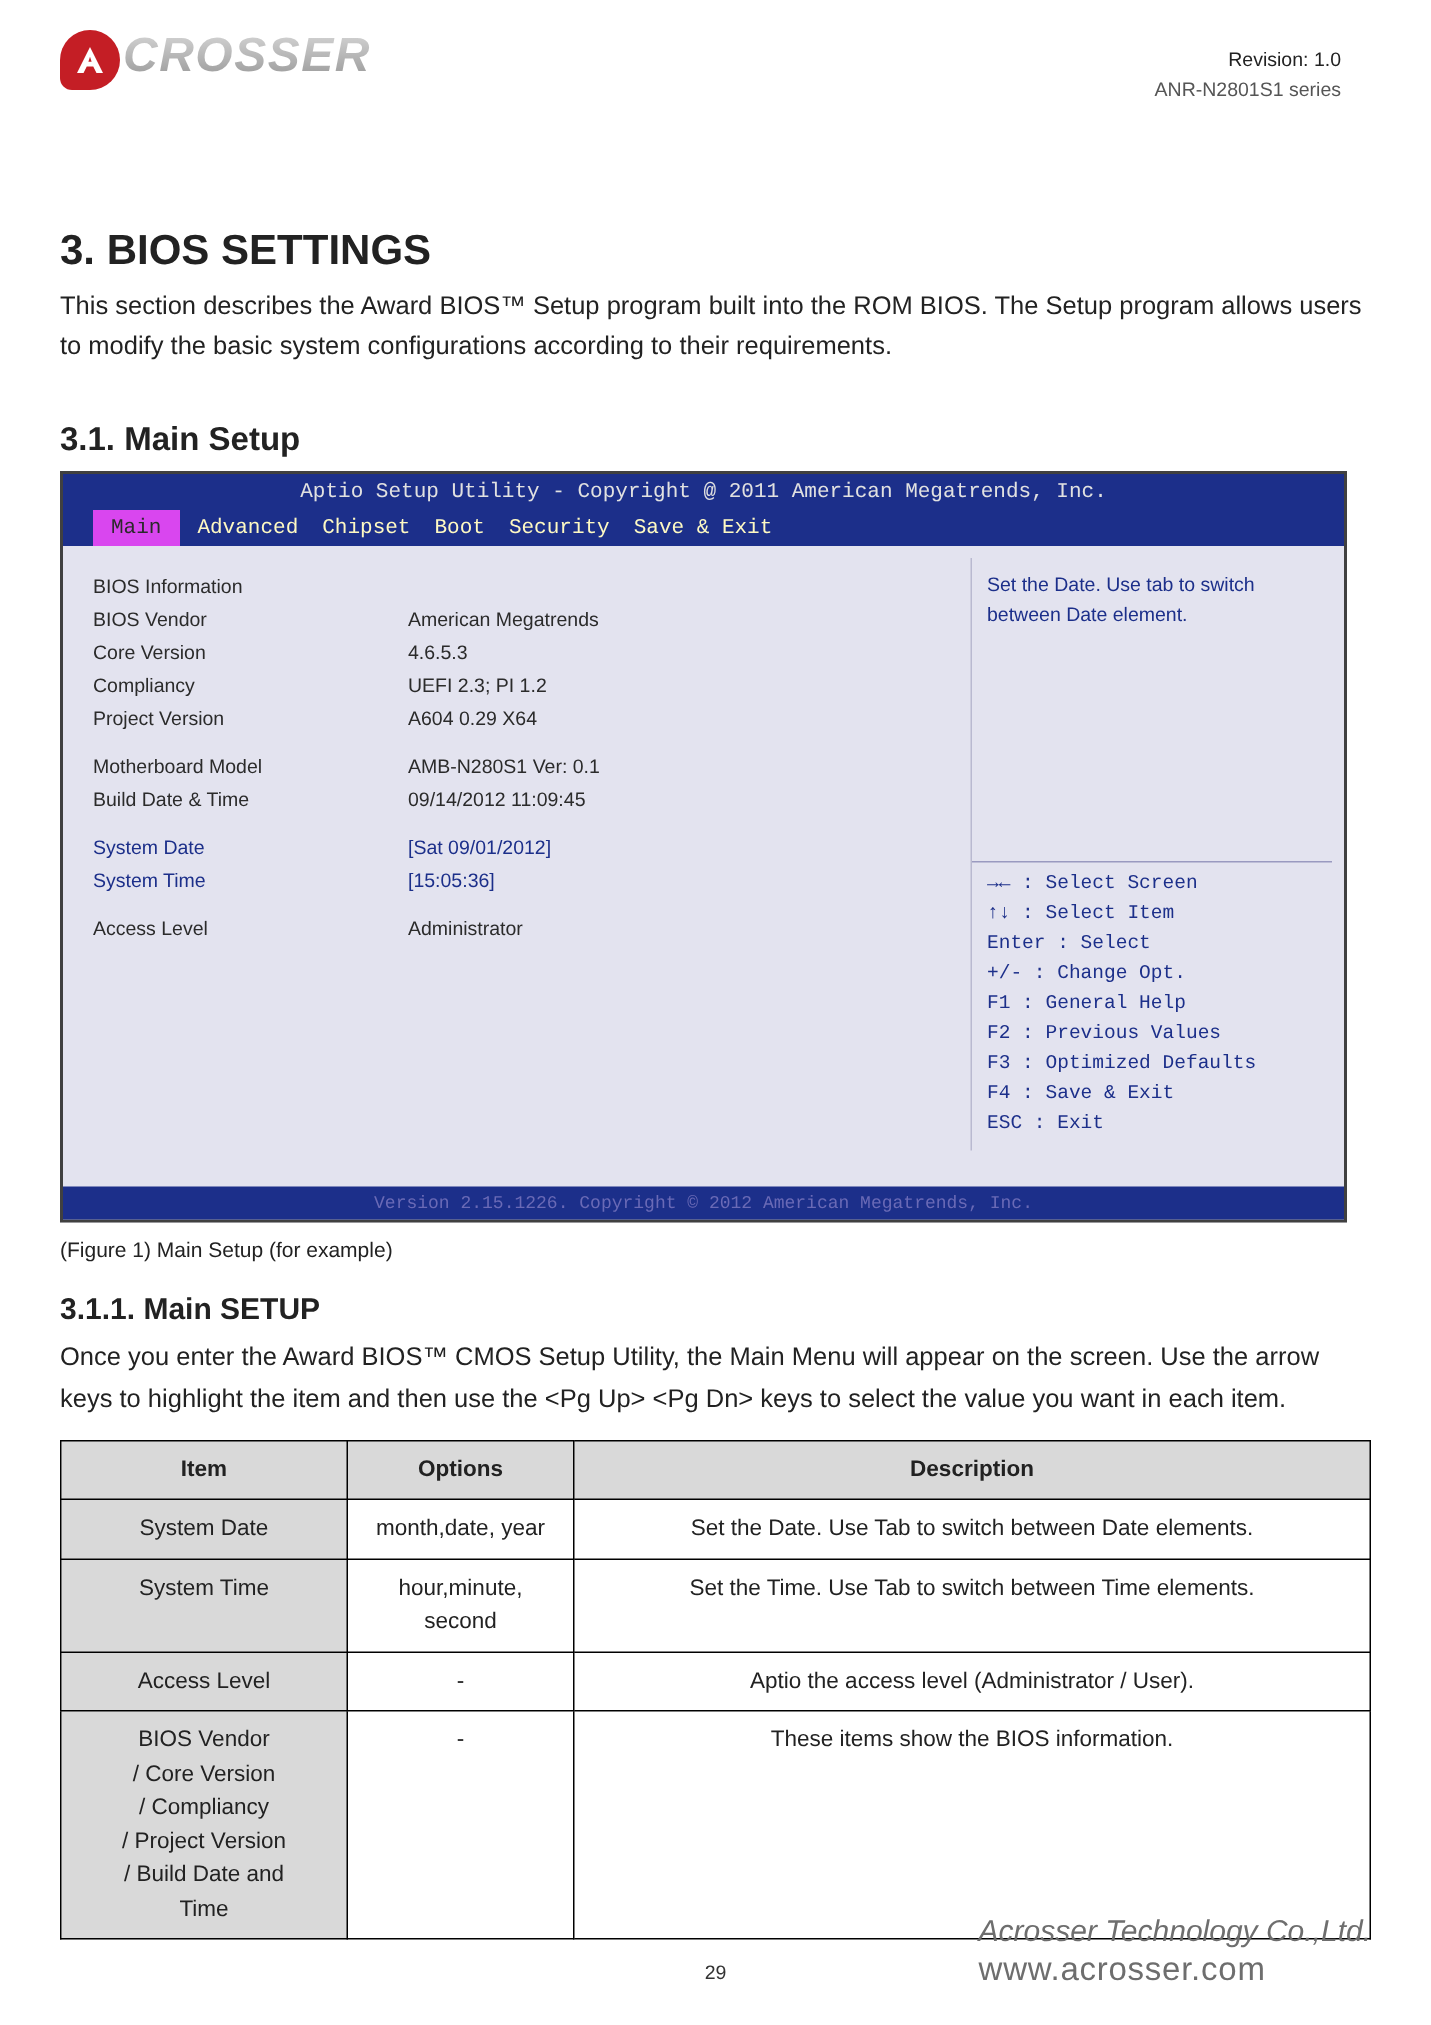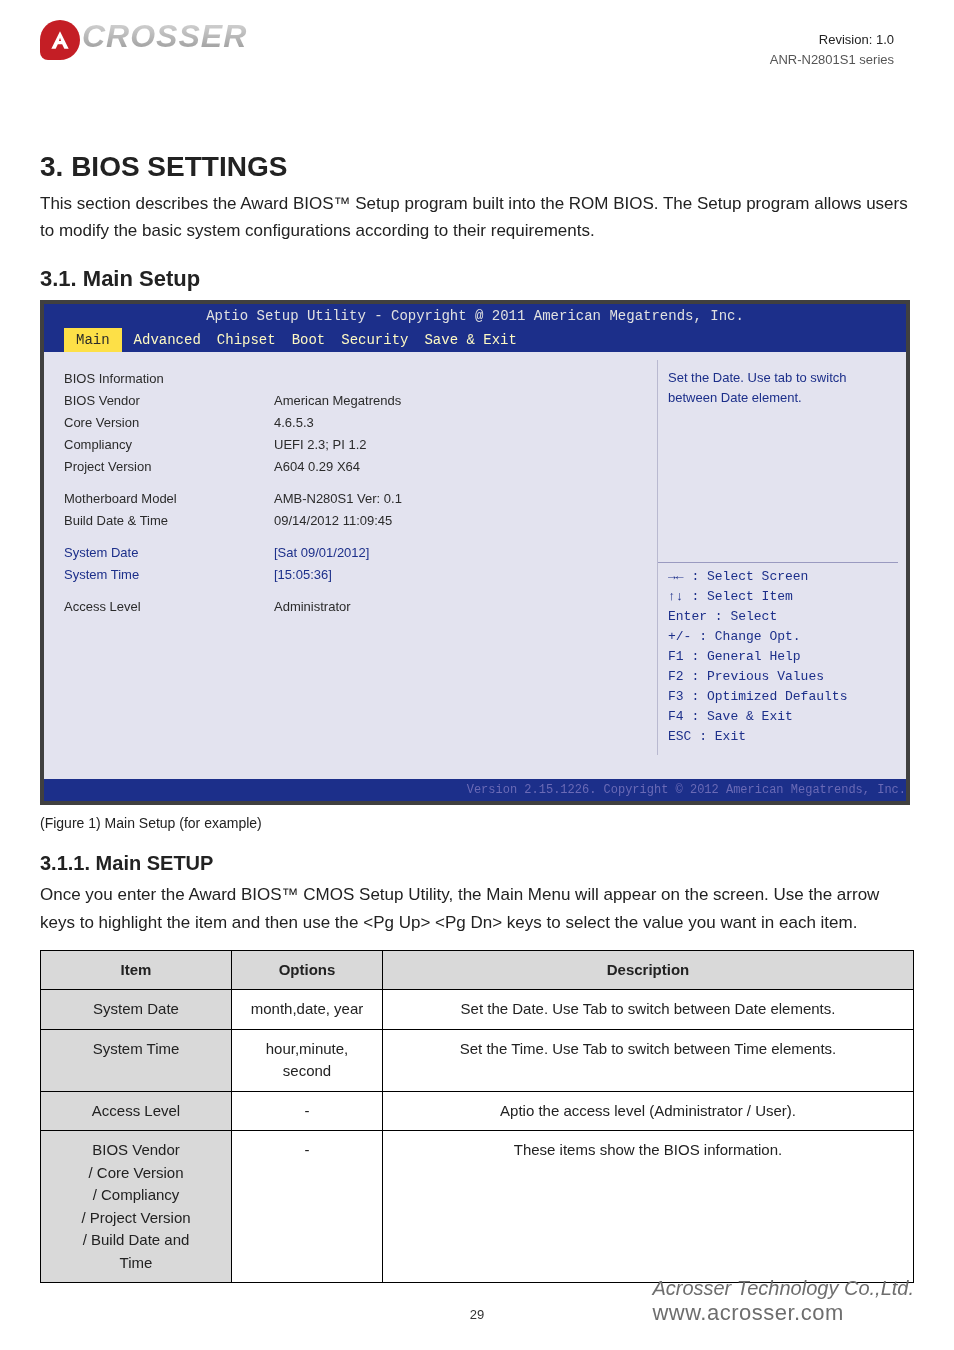--- a/index.html
+++ b/index.html
@@ -5,40 +5,40 @@
 html,body{margin:0;padding:0;background:#fff;font-family:"Times New Roman",serif;color:#222}
 .page{width:954px;height:1350px;position:relative;box-sizing:border-box;padding:20px 40px 0 40px}
 .logo{display:flex;align-items:flex-start;gap:2px;margin-bottom:18px}
 .logo-a{width:40px;height:40px;background:#c41e25;border-radius:50% 50% 50% 8px;position:relative;display:flex;align-items:center;justify-content:center}
 .logo-a svg{width:26px;height:26px}
 .logo-text{font:italic 700 32px/1 Arial,sans-serif;letter-spacing:1px;background:linear-gradient(#d7d7d7,#9b9b9b);-webkit-background-clip:text;color:transparent}
 .header-right{position:absolute;top:30px;right:60px;font:13px Arial,sans-serif;text-align:right;line-height:1.5}
 .revision{color:#222}
 .model{color:#555}
 .h1{font:700 28px/1.2 Arial,sans-serif;margin:90px 0 6px 0}
-.h2{font:700 22px/1.2 Arial,sans-serif;margin:22px 0 8px 0}
+.h2{font:700 22px/1.2 Arial,sans-serif;margin:36px 0 8px 0}
 .h3{font:700 20px/1.2 Arial,sans-serif;margin:20px 0 6px 0}
 .para{font:17px/1.6 Arial,sans-serif;color:#222;margin:6px 0 14px 0}
 
 
-.bios{border:4px solid #404040;background:#e3e3ef;margin:0 4px 10px 0}
+.bios{border:2px solid #404040;background:#e3e3ef;margin:0 16px 10px 0}
 .bios-titlebar{background:#1c2f8a;color:#e1e1e1;font:14px/20px "Courier New",monospace;text-align:center;padding:2px 0}
 .bios-tabbar{background:#1c2f8a;color:#6a6ab0;font:14px/24px "Courier New",monospace;padding:0 20px;display:flex;gap:8px}
 .bios-tab{color:#fef9c3;padding:0 4px}
-.bios-tab.active{background:#fde047;color:#2a2a2a;padding:0 12px}
+.bios-tab.active{background:#d946ef;color:#2a2a2a;padding:0 12px}
 .bios-body{display:flex;gap:0;padding:8px 8px 24px 8px}
 .bios-left{flex:1;padding:8px 12px;font:13px/22px Arial,sans-serif;color:#2b2b2b}
 .bios-row{display:flex}
 .bios-lbl{width:210px}
 .bios-val{flex:1}
 .bios-sel{color:#1c2f8a}
 .bios-side{width:220px;border-left:1px solid #b9b9d0;padding:8px 10px;font:13px/20px "Courier New",monospace;color:#1c2f8a}
 .bios-help-top{height:190px;color:#1c2f8a;font-family:Arial,sans-serif}
 .bios-side hr{border:none;border-top:1px solid #9a9ac0;margin:4px -10px}
-.bios-foot{background:#1c2f8a;color:#6a6ab6;font:12px/18px "Courier New",monospace;text-align:right;padding:2px 0}
+.bios-foot{background:#1c2f8a;color:#6a6ab6;font:12px/18px "Courier New",monospace;text-align:center;padding:2px 0}
 
 .caption{font:14px Arial,sans-serif;margin:6px 0 16px 0}
 
 
 table.spec{width:100%;border-collapse:collapse;font:15px/1.5 Arial,sans-serif}
 table.spec th,table.spec td{border:1px solid #000;padding:8px 10px;vertical-align:top;text-align:center}
 table.spec th{background:#d9d9d9;font-weight:700}
 table.spec tr:nth-child(even) td:first-child{background:#d9d9d9}
 table.spec tr:nth-child(odd) td:first-child{background:#d9d9d9}
 table.spec td:first-child{background:#d9d9d9;width:170px}

